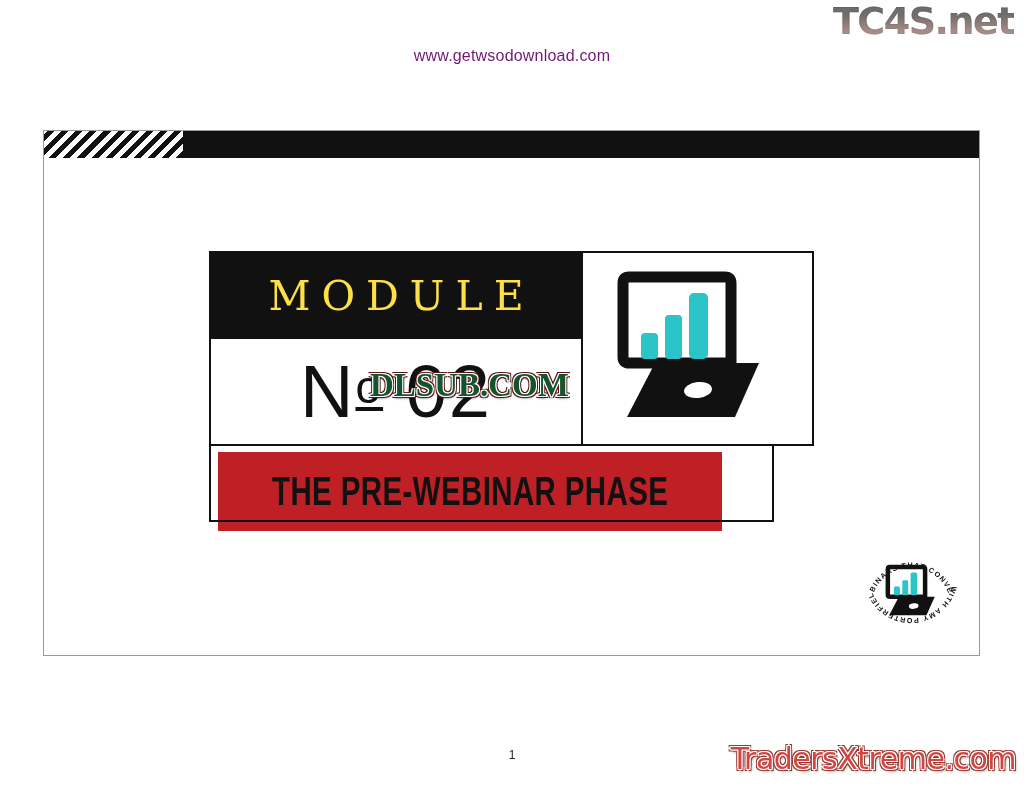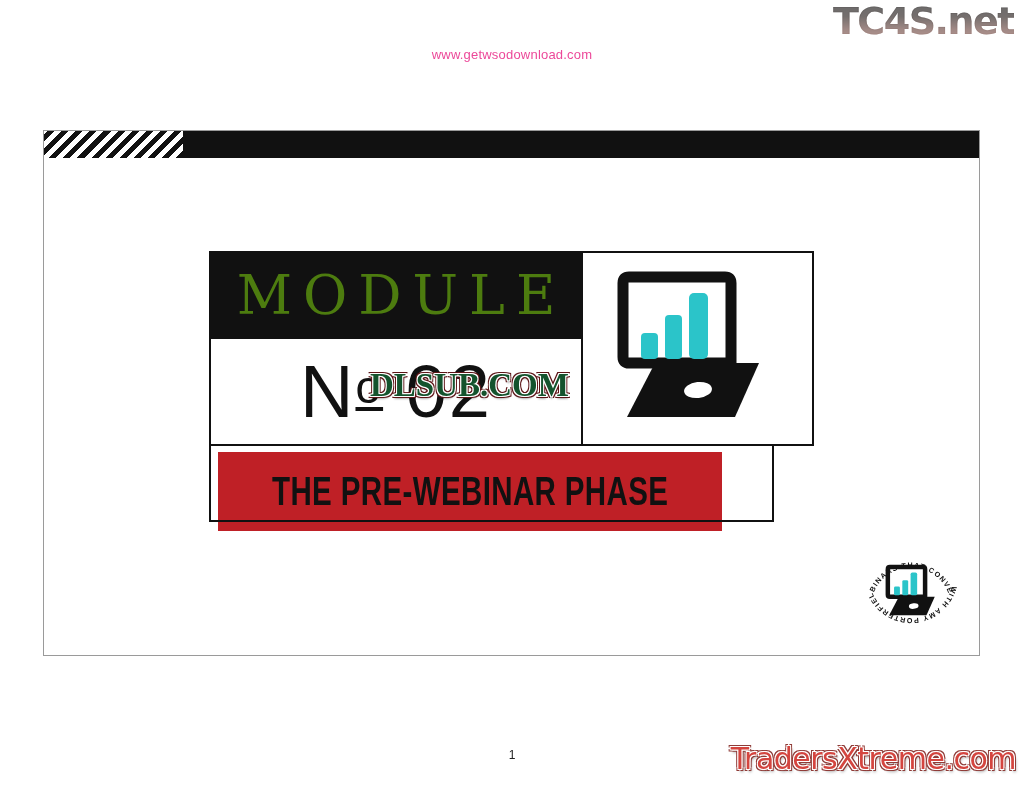--- a/index.html
+++ b/index.html
@@ -30,22 +30,22 @@
     color: transparent;
     text-shadow: 0 0 1px rgba(255,255,255,0.35);
     line-height: 1;
   }
   #site-url {
     position: absolute;
     top: 47px;
     left: 0;
     width: 1024px;
     text-align: center;
-    color: #ec4899;
-    font-size: 13px;
+    color: #701a75;
+    font-size: 16px;
     font-family: "Liberation Sans", sans-serif;
     letter-spacing: 0.2px;
   }
 
   
   #slide {
     position: absolute;
     left: 43px;
     top: 130px;
     width: 937px;
@@ -99,23 +99,23 @@
     flex-direction: column;
   }
   #module-word-cell {
     height: 86px;
     background: #111111;
     display: flex;
     align-items: center;
     justify-content: center;
   }
   #module-word {
-    color: #4d7c0f;
+    color: #fde047;
     font-family: "DejaVu Serif", serif;
-    font-size: 54px;
+    font-size: 41px;
     letter-spacing: 11px;
     text-indent: 11px;
     font-weight: 400;
     line-height: 1;
   }
   #module-number-cell {
     flex: 1;
     background: #ffffff;
     display: flex;
     align-items: center;

